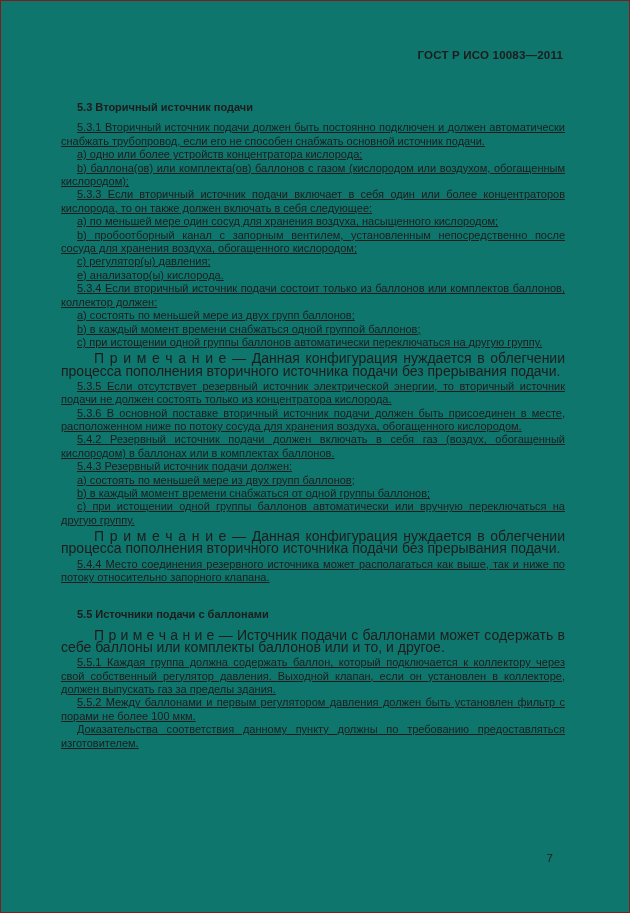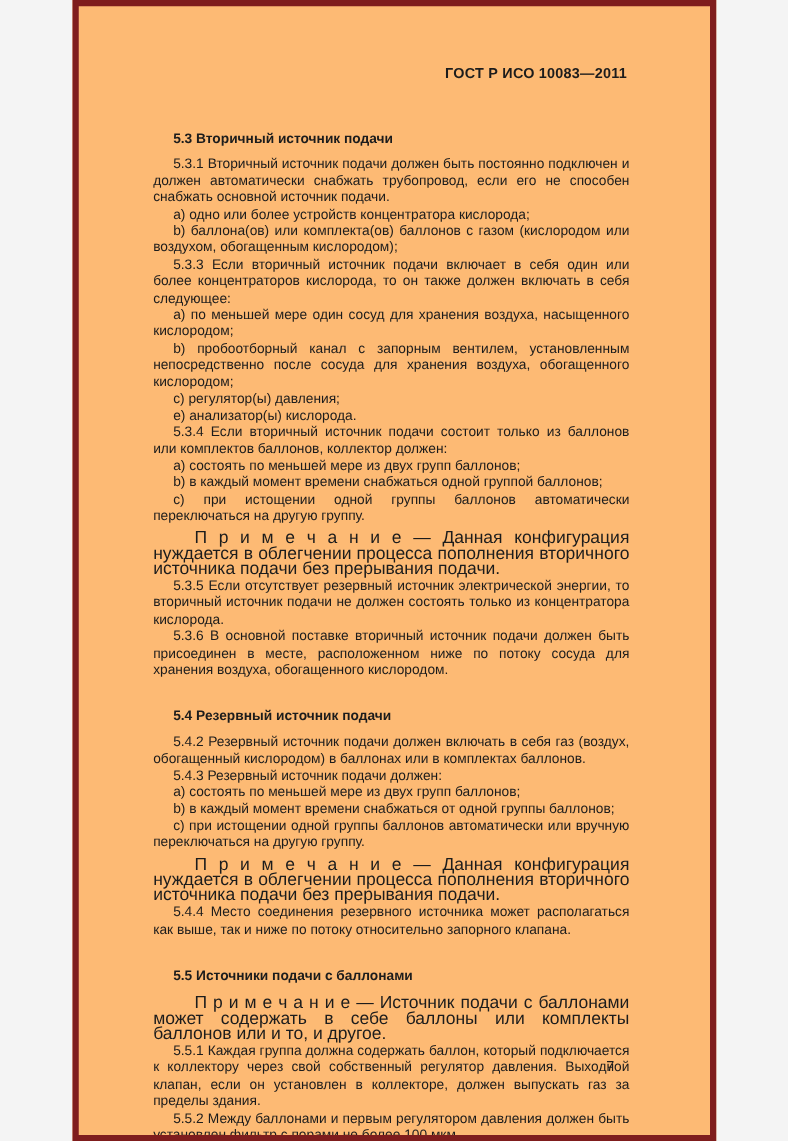--- a/index.html
+++ b/index.html
@@ -3,25 +3,25 @@
 <meta charset="utf-8">
 <style>
   html, body {
     margin: 0;
     padding: 0;
     background: #f4f4f4;
     font-family: "Liberation Sans", sans-serif;
   }
   .page {
     position: relative;
-    width: 515px;
+    width: 630px;
     height: 913px;
     margin: 0 auto;
-    background: #fdba74;
-    border: 5px solid #7f1d1d;
+    background: #0f766e;
+    border: 1px solid #7f1d1d;
     box-sizing: border-box;
     color: #1c1c1c;
     overflow: hidden;
   }
   .doc-header {
     position: absolute;
     top: 48px;
     left: 60px;
     right: 66px;
     text-align: right;
@@ -41,20 +41,21 @@
   .block { margin: 0; }
   .block.heading {
     font-weight: bold;
     text-indent: 16px;
     text-align: left;
     margin-top: 24px;
     margin-bottom: 7px;
   }
   .block.paragraph, .block.item {
     text-indent: 16px;
+    text-decoration: underline;
   }
   .block.note {
     font-size: 14px;
     line-height: 12.2px;
     text-indent: 33px;
     margin-top: 3px;
     margin-bottom: 3px;
   }
   .doc-footer {
     position: absolute;
@@ -81,21 +82,20 @@
       <div class="block item">b) пробоотборный канал с запорным вентилем, установленным непосредственно после сосуда для хранения воздуха, обогащенного кислородом;</div>
       <div class="block item">c) регулятор(ы) давления;</div>
       <div class="block item">e) анализатор(ы) кислорода.</div>
       <div class="block paragraph">5.3.4 Если вторичный источник подачи состоит только из баллонов или комплектов баллонов, коллектор должен:</div>
       <div class="block item">а) состоять по меньшей мере из двух групп баллонов;</div>
       <div class="block item">b) в каждый момент времени снабжаться одной группой баллонов;</div>
       <div class="block item">c) при истощении одной группы баллонов автоматически переключаться на другую группу.</div>
       <div class="block note">П р и м е ч а н и е — Данная конфигурация нуждается в облегчении процесса пополнения вторичного источника подачи без прерывания подачи.</div>
       <div class="block paragraph">5.3.5 Если отсутствует резервный источник электрической энергии, то вторичный источник подачи не должен состоять только из концентратора кислорода.</div>
       <div class="block paragraph">5.3.6 В основной поставке вторичный источник подачи должен быть присоединен в месте, расположенном ниже по потоку сосуда для хранения воздуха, обогащенного кислородом.</div>
-      <div class="block heading">5.4 Резервный источник подачи</div>
       <div class="block paragraph">5.4.2 Резервный источник подачи должен включать в себя газ (воздух, обогащенный кислородом) в баллонах или в комплектах баллонов.</div>
       <div class="block paragraph">5.4.3 Резервный источник подачи должен:</div>
       <div class="block item">а) состоять по меньшей мере из двух групп баллонов;</div>
       <div class="block item">b) в каждый момент времени снабжаться от одной группы баллонов;</div>
       <div class="block item">c) при истощении одной группы баллонов автоматически или вручную переключаться на другую группу.</div>
       <div class="block note">П р и м е ч а н и е — Данная конфигурация нуждается в облегчении процесса пополнения вторичного источника подачи без прерывания подачи.</div>
       <div class="block paragraph">5.4.4 Место соединения резервного источника может располагаться как выше, так и ниже по потоку относительно запорного клапана.</div>
       <div class="block heading">5.5 Источники подачи с баллонами</div>
       <div class="block note">П р и м е ч а н и е — Источник подачи с баллонами может содержать в себе баллоны или комплекты баллонов или и то, и другое.</div>
       <div class="block paragraph">5.5.1 Каждая группа должна содержать баллон, который подключается к коллектору через свой собственный регулятор давления. Выходной клапан, если он установлен в коллекторе, должен выпускать газ за пределы здания.</div>

